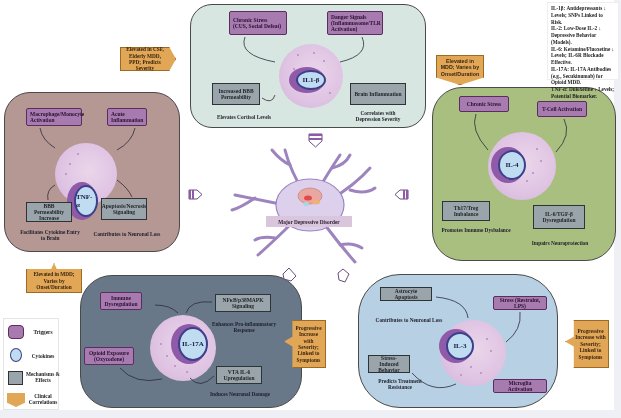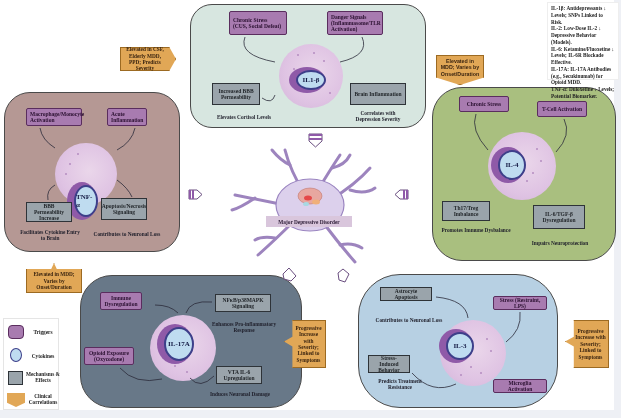--- a/index.html
+++ b/index.html
@@ -89,21 +89,21 @@
 
   <div class="panel" style="left:80px;top:275px;width:222px;height:133px;border-radius:32px;background:#687888;"></div>
   <div class="trig" style="left:100px;top:292px;width:42px;height:18px;">Immune Dysregulation</div>
   <div class="trig" style="left:84px;top:347px;width:50px;height:18px;">Opioid Exposure (Oxycodone)</div>
   <div class="cell" style="left:150px;top:315px;width:66px;height:66px;">
     <span class="dot" style="left:10px;top:28px"></span>
       <span class="dot" style="left:16px;top:40px"></span>
     <span class="dot" style="left:24px;top:50px"></span>
       <span class="dot" style="left:36px;top:56px"></span>
   </div>
-  <div class="nucleus" style="left:164px;top:327px;width:30px;height:34px;">IL-17A</div>
+  <div class="nucleus" style="left:178px;top:327px;width:30px;height:34px;">IL-17A</div>
   <div class="mech" style="left:215px;top:294px;width:56px;height:18px;">NFκB/p38MAPK Signaling</div>
   <div class="mech" style="left:216px;top:366px;width:46px;height:18px;">VTA IL-6 Upregulation</div>
   <div class="cap" style="left:208px;top:321px;width:72px;">Enhances Pro-inflammatory Response</div>
   <div class="cap" style="left:200px;top:391px;width:80px;">Induces Neuronal Damage</div>
   <div class="clin" style="left:284px;top:320px;width:42px;height:48px;clip-path:polygon(20% 0,100% 0,100% 100%,20% 100%,20% 55%,0 45%,20% 35%);padding-left:9px;">Progressive Increase with Severity; Linked to Symptoms</div>
 
   <div class="panel" style="left:358px;top:274px;width:200px;height:134px;border-radius:42px;background:#b7d0e3;"></div>
   <div class="mech" style="left:380px;top:287px;width:52px;height:14px;">Astrocyte Apoptosis</div>
   <div class="cap" style="left:364px;top:317px;width:90px;">Contributes to Neuronal Loss</div>
   <div class="trig" style="left:493px;top:296px;width:54px;height:14px;">Stress (Restraint, LPS)</div>

